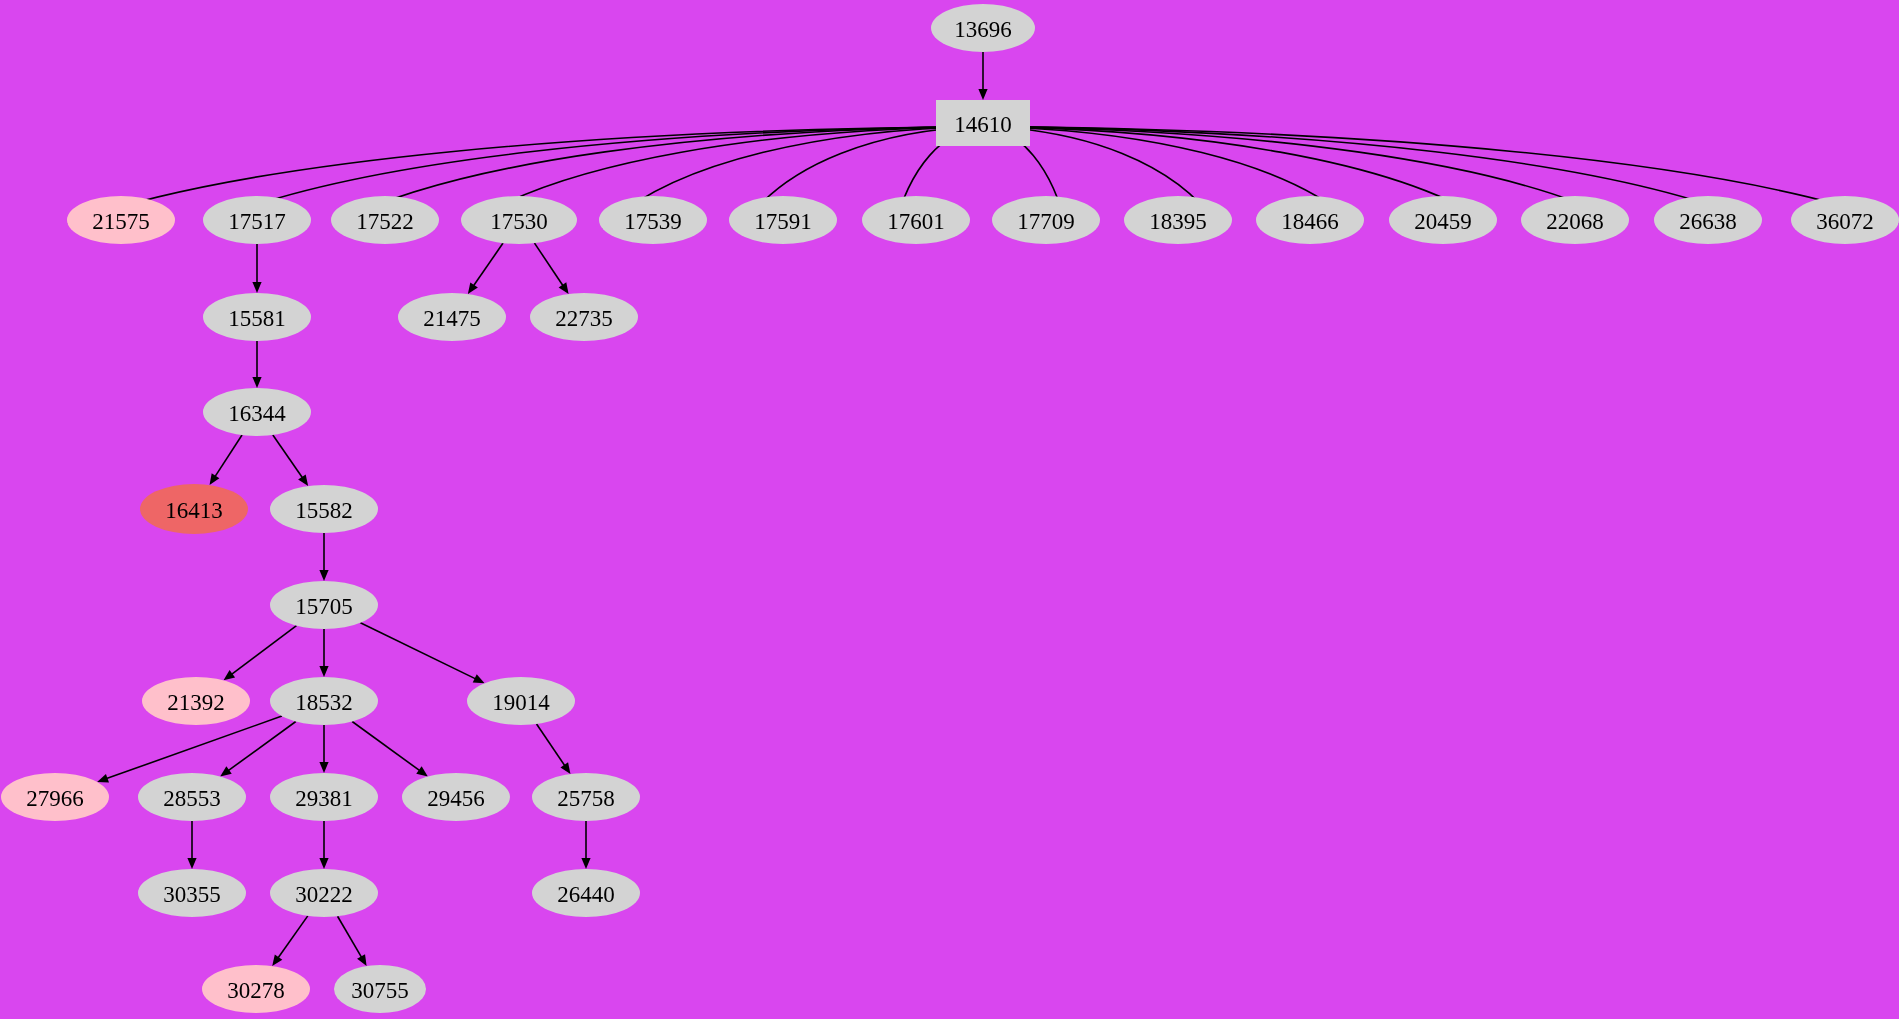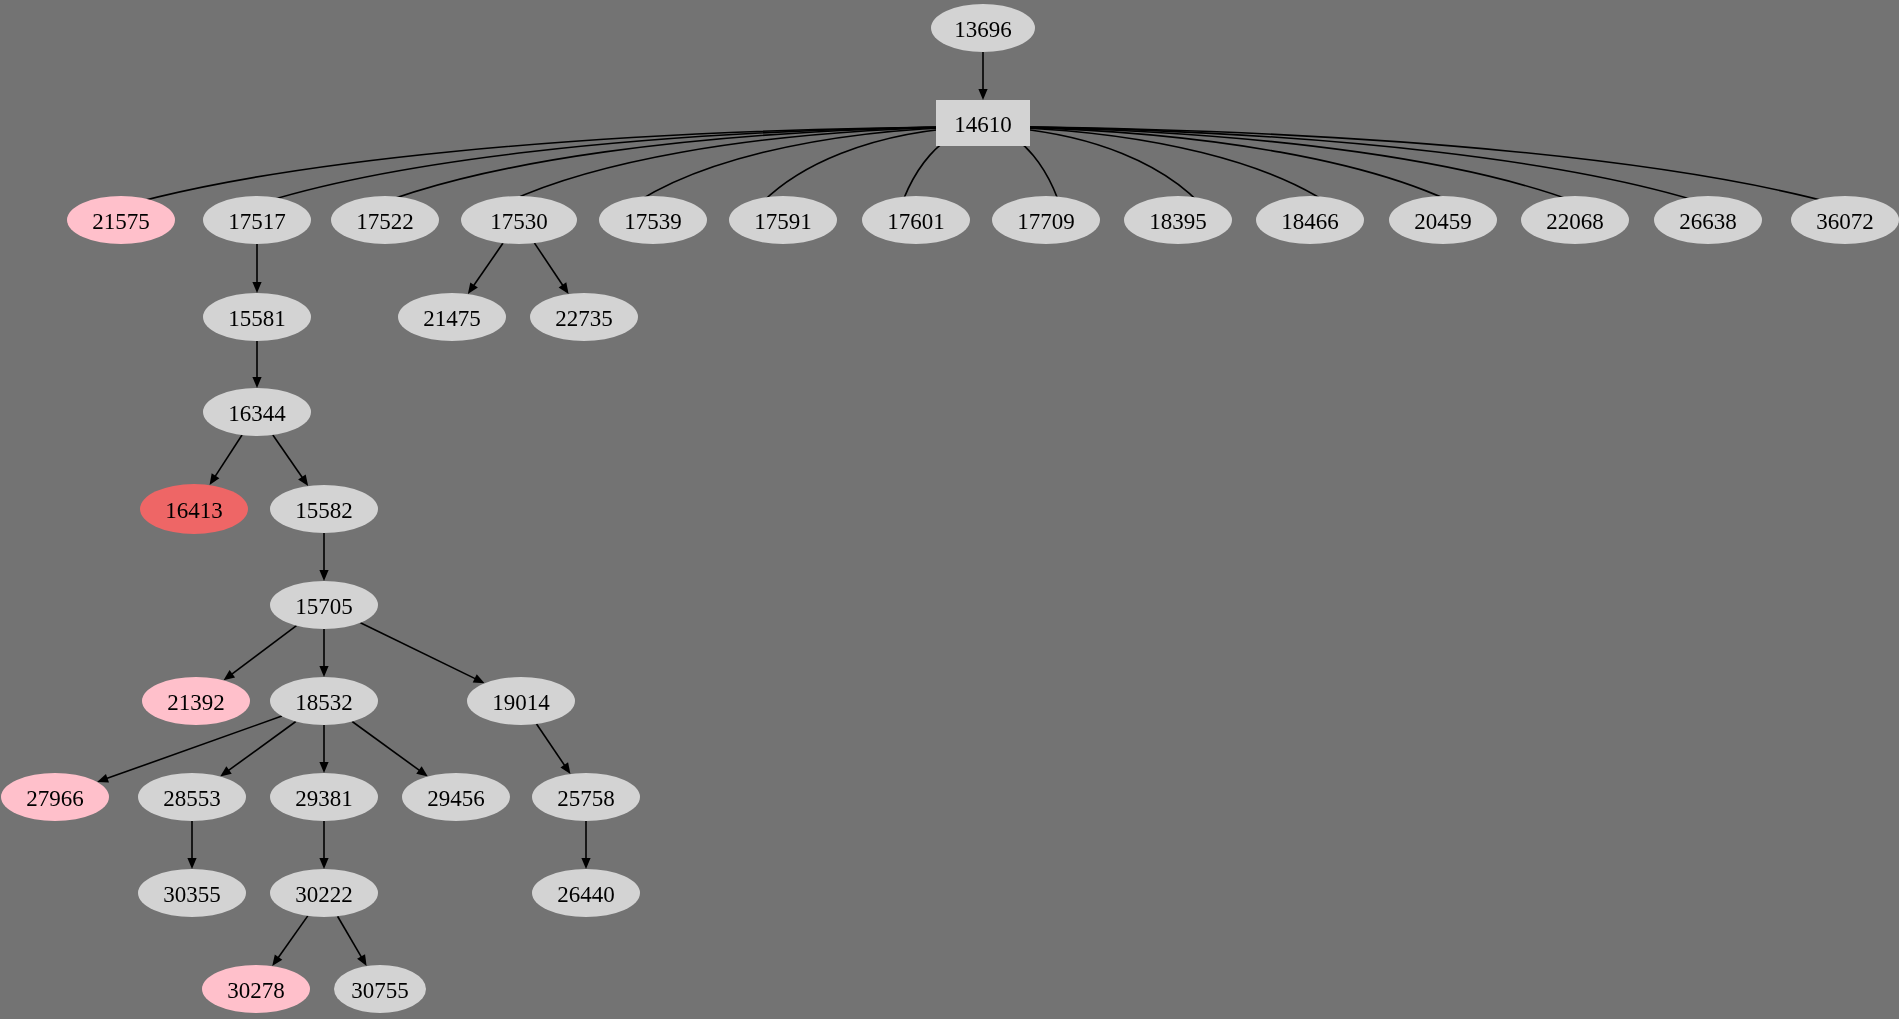--- a/index.html
+++ b/index.html
@@ -10,21 +10,21 @@
   body {
     width: 1899px;
     height: 1019px;
     overflow: hidden;
     font-family: "Liberation Serif", "DejaVu Serif", serif;
   }
   #graph-root {
     position: relative;
     width: 1899px;
     height: 1019px;
-    background: #737373;
+    background: #d946ef;
   }
   svg#graph-svg {
     position: absolute;
     top: 0;
     left: 0;
     width: 1899px;
     height: 1019px;
     display: block;
   }
   .node-shape {

